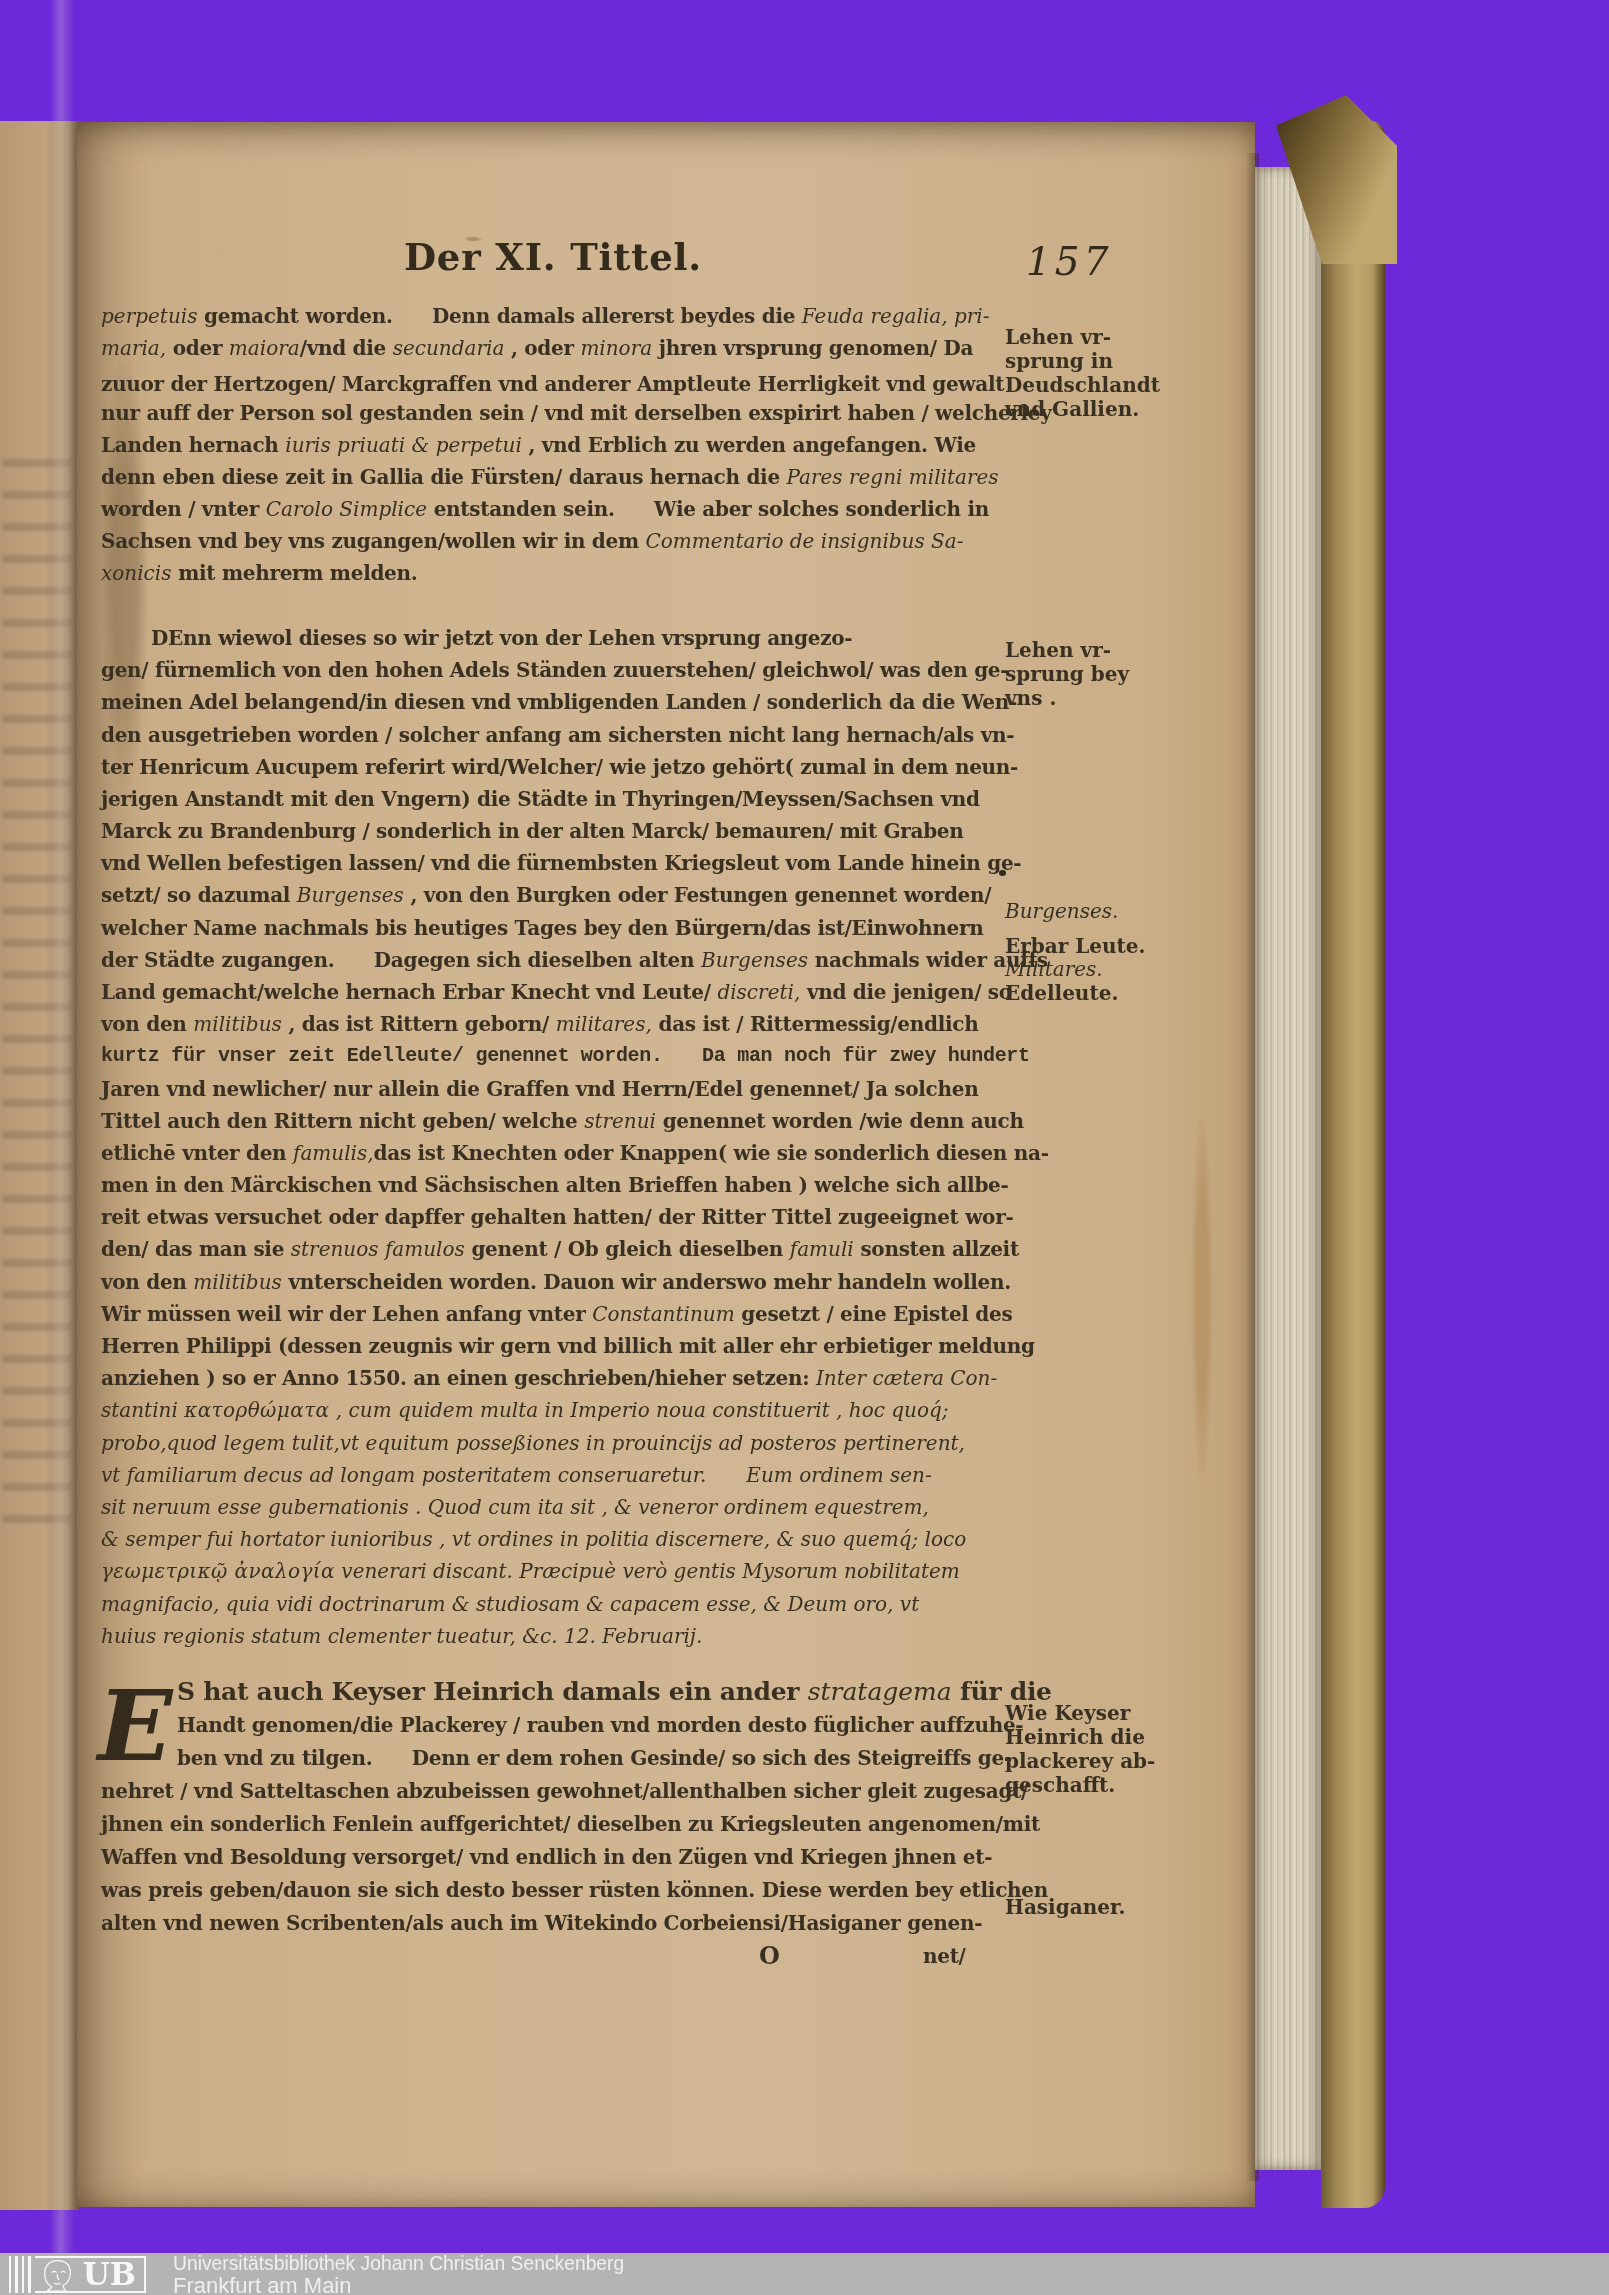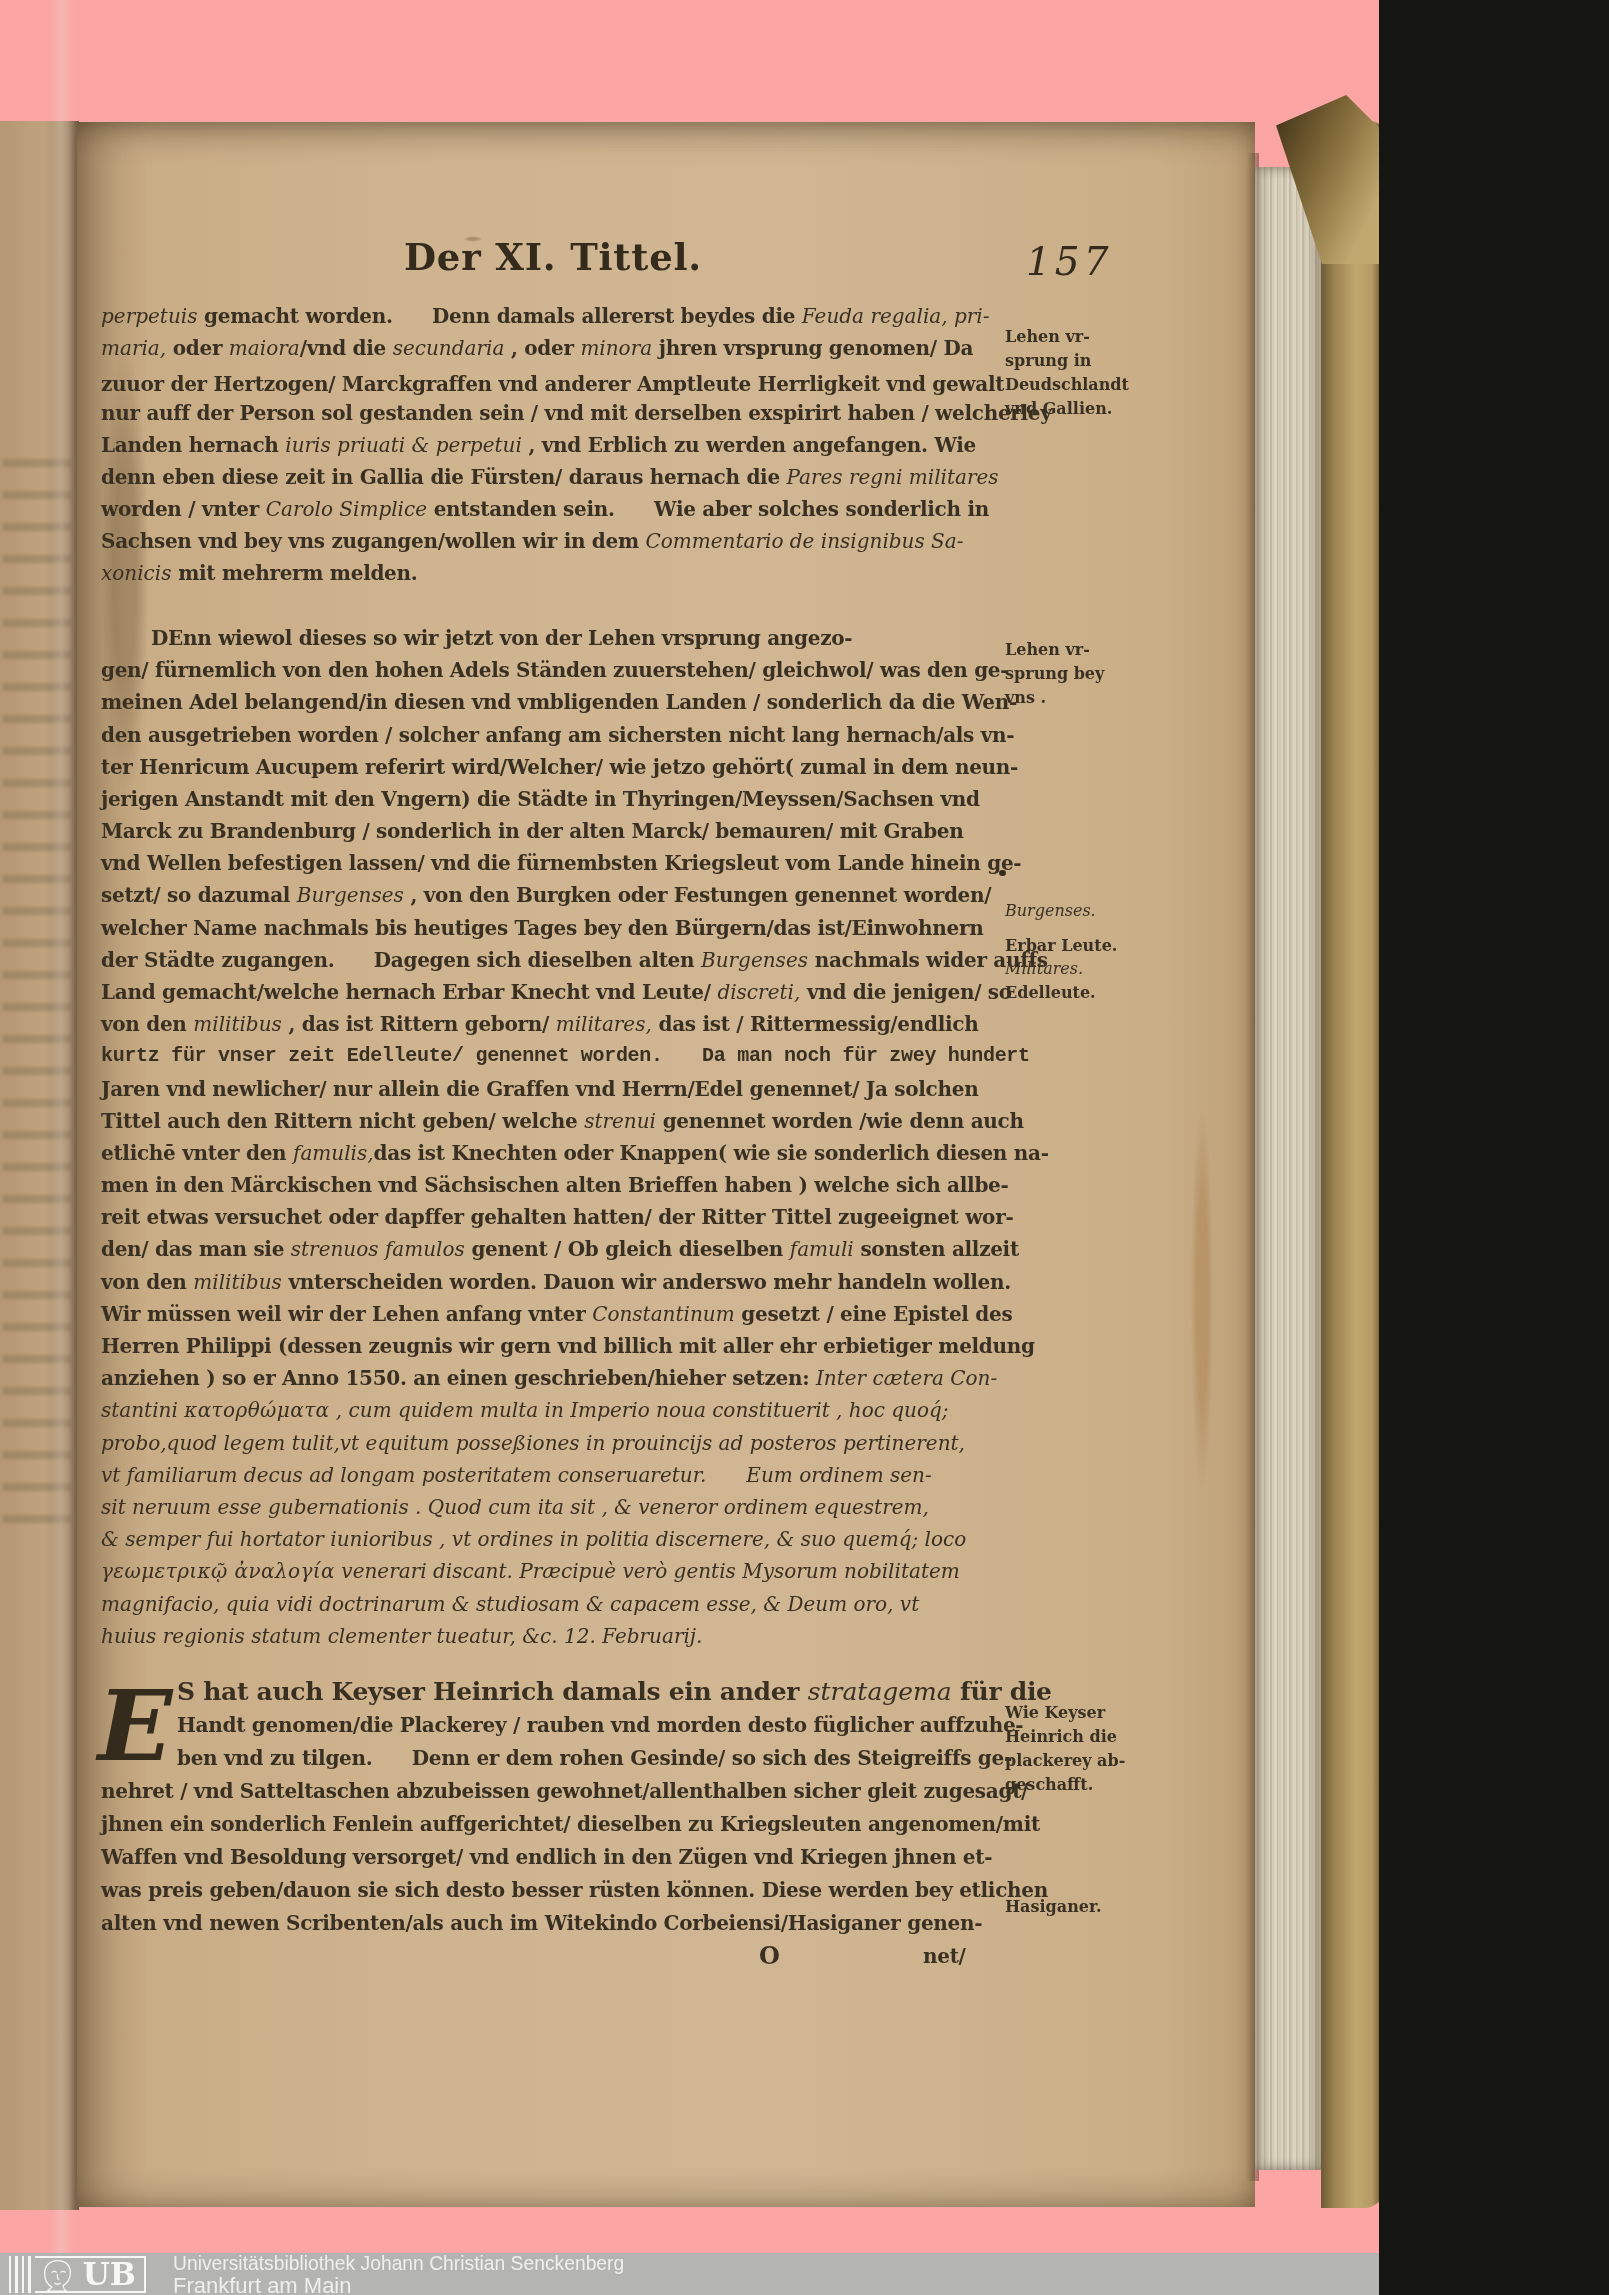--- a/index.html
+++ b/index.html
@@ -1,16 +1,16 @@
 <!DOCTYPE html>
 <html style="font-size:13px"><head>
 <meta charset="utf-8">
 <style>
   html,body{margin:0;padding:0;background:#151512;}
-  #scan{position:relative;width:1379px;height:2295px;background:#fca5a5;overflow:hidden;
+  #scan{position:relative;width:1609px;height:2295px;background:#6d28d9;overflow:hidden;
         font-family:"DejaVu Serif",serif;}
 
   
   #clamp-reflection{position:absolute;left:0;top:0;width:77px;height:451px;
     background:linear-gradient(100deg,#55555300%,rgba(90,90,88,.85) 0%,rgba(70,70,68,.6) 45%,rgba(40,40,38,0) 80%);}
   #glass-streak{position:absolute;left:50px;top:0;width:24px;height:2253px;
     background:linear-gradient(90deg,rgba(230,225,210,0) 0%,rgba(230,225,210,.28) 45%,rgba(230,225,210,0) 100%);z-index:4;}
 
   
   #left-page-ghost{position:absolute;left:0;top:121px;width:79px;height:2089px;
@@ -44,21 +44,21 @@
   .line-large{font-size:25px;}
   .seg-f{font-weight:700;}
   .seg-l{font-style:italic;font-weight:400;letter-spacing:0;}
   .seg-g{font-style:italic;font-weight:400;letter-spacing:0.4px;}
   .drop-cap{position:absolute;left:-3.2px;top:1.6px;font-size:98px;line-height:95px;font-weight:700;
             font-style:italic;color:#352b1d;}
   .sig-mark{position:absolute;left:658px;font-size:24px;font-weight:700;}
   .catchword{position:absolute;left:822px;font-size:20px;font-weight:700;}
 
   #margin-notes{position:absolute;left:928px;top:0;width:249px;}
-  .margin-note{position:absolute;left:0;width:249px;font-size:16px;line-height:24px;color:#3a3022;}
+  .margin-note{position:absolute;left:0;width:249px;font-size:20px;line-height:24px;color:#3a3022;}
   .margin-note .mn-line{white-space:nowrap;}
   .mn-f .mn-line{font-weight:700;}
   .mn-l .mn-line{font-style:italic;font-weight:400;}
   #ink-speck{position:absolute;left:922px;top:748px;width:7.2px;height:6.4px;border-radius:50%;
     background:#33291c;}
 
   
   #fore-edge{position:absolute;left:1255px;top:167px;width:66px;height:2003px;
     background:repeating-linear-gradient(90deg,#ddd5c2 0 2.4px,#c3baa4 2.4px 4px,#d4cbb6 4px 6.4px);
     box-shadow:inset -6.4px 0 11.3px rgba(60,45,25,.35), inset 6.4px 0 11.3px rgba(60,45,25,.30);}

